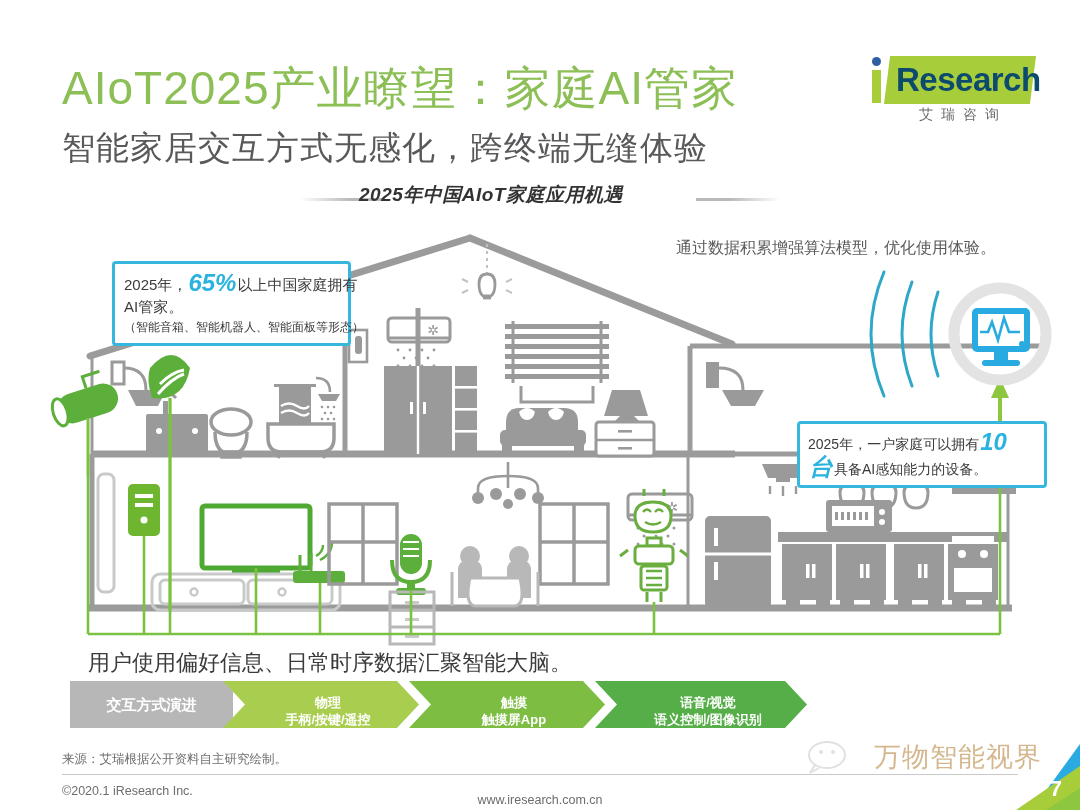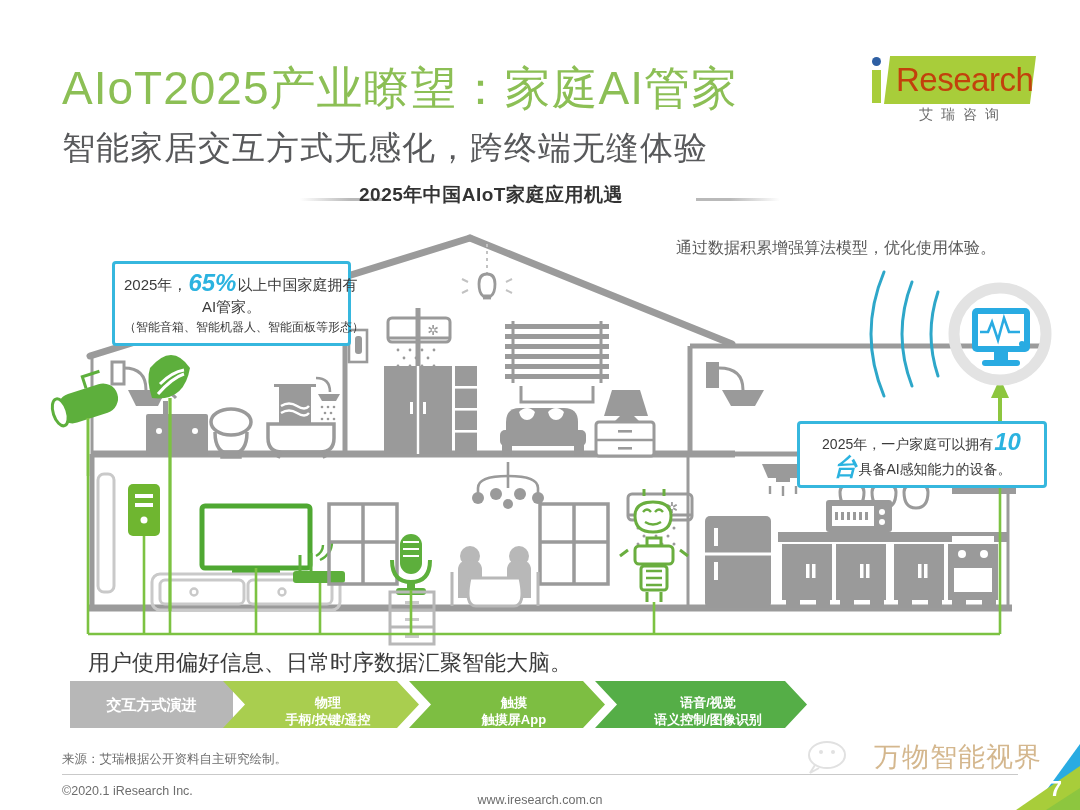--- a/index.html
+++ b/index.html
@@ -33,51 +33,51 @@
   }
   .logo-i-dot{
     position:absolute;left:14px;top:3px;width:9px;height:9px;border-radius:50%;
     background:#2e5fa3;
   }
   .logo-i-stem{
     position:absolute;left:14px;top:16px;width:9px;height:33px;background:#A8CD3A;
   }
   .logo-word{
     position:absolute;left:38px;top:6px;
-    font-size:33px;line-height:40px;color:#c2410c;font-weight:400;
+    font-size:33px;line-height:40px;color:#0c4a6e;font-weight:700;
     letter-spacing:-0.5px;
   }
   .logo-cn{
     position:absolute;left:30px;top:52px;width:150px;
     font-size:14px;color:#6b6b6b;letter-spacing:8px;text-align:center;
   }
 
   
   .banner{position:absolute;left:0;top:182px;width:1080px;height:34px;}
   .banner-text{
     position:absolute;left:0;top:0;width:982px;text-align:center;
-    font-size:19px;font-weight:bold;color:#333333;letter-spacing:0.5px;
+    font-size:19px;font-weight:bold;color:#333333;letter-spacing:0.5px;font-style:italic;
   }
   .banner-rule{
     position:absolute;top:16px;height:3px;
     background:linear-gradient(90deg,rgba(180,180,180,0) 0%,#b9b9b9 60%,#b9b9b9 100%);
   }
   .banner-rule.left{left:300px;width:84px;}
   .banner-rule.right{right:300px;width:84px;
     background:linear-gradient(270deg,rgba(180,180,180,0) 0%,#b9b9b9 60%,#b9b9b9 100%);}
 
   
   .illo{position:absolute;left:0;top:216px;width:1080px;height:430px;}
   .illo svg{display:block;}
 
   
   .callout{
     position:absolute;background:#ffffff;
     border:3px solid #36B7DE;border-radius:4px;
-    text-align:center;color:#3b3b3b;
+    text-align:left;color:#3b3b3b;
   }
   .callout .big{
     color:#2BB3E0;font-weight:bold;font-style:italic;font-size:24px;
     vertical-align:-1px;padding:0 1px;
   }
   #callout-left{left:112px;top:261px;width:215px;padding:7px 9px 6px;}
   #callout-left .l1{font-size:15px;line-height:23px;white-space:nowrap;}
   #callout-left .l2{font-size:15px;line-height:21px;}
   #callout-left .l3{font-size:12px;line-height:20px;white-space:nowrap;}
   #callout-right{left:797px;top:421px;width:228px;padding:6px 8px 5px;}

